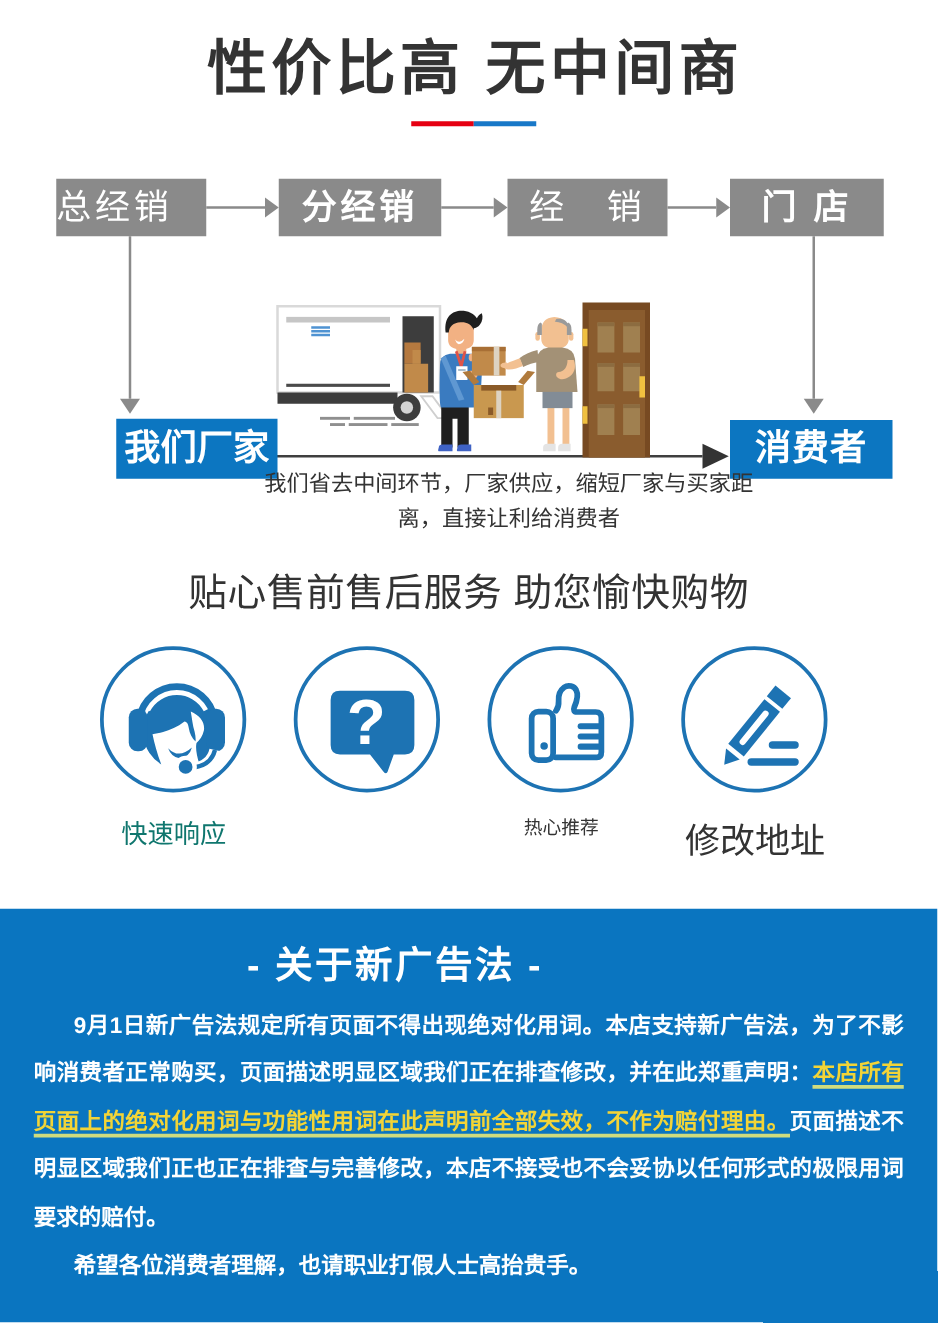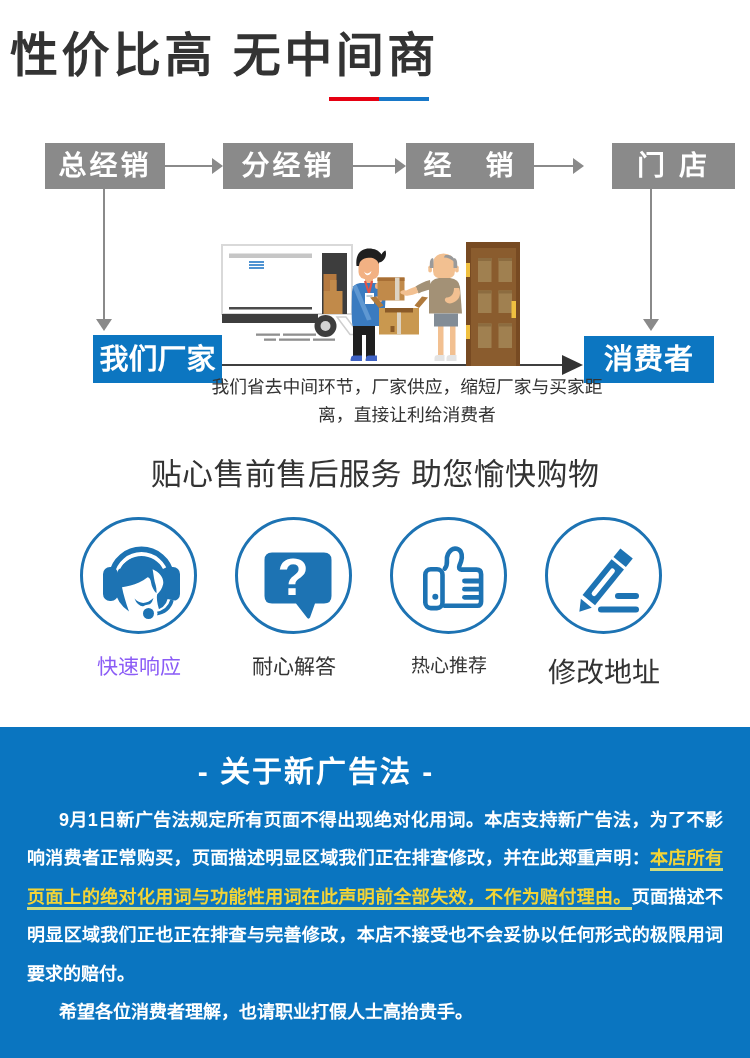--- a/index.html
+++ b/index.html
@@ -4,33 +4,33 @@
 <style>
   html,body{margin:0;padding:0;}
   body{width:750px;background:#fff;font-family:"Liberation Sans",sans-serif;}
   .page{position:relative;width:750px;height:1058px;overflow:hidden;background:#fff;}
   .abs{position:absolute;}
 </style>
 </head>
 <body>
 <div class="page">
 
-  <div class="abs" style="left:0;top:32px;width:750px;text-align:left;font-size:48px;font-weight:bold;color:#333;line-height:48px;white-space:nowrap;letter-spacing:3.5px;padding-left:10px;box-sizing:border-box;">性价比高 无中间商</div>
+  <div class="abs" style="left:0;top:32px;width:750px;text-align:center;font-size:48px;font-weight:bold;color:#333;line-height:48px;white-space:nowrap;letter-spacing:3.5px;padding-left:10px;box-sizing:border-box;">性价比高 无中间商</div>
 
   <div class="abs" style="left:329px;top:97px;width:50px;height:4px;background:#e60012;"></div>
 
   <div class="abs" style="left:379px;top:97px;width:50px;height:4px;background:#1878c8;"></div>
 
-  <div class="abs" style="left:45px;top:143px;width:120px;height:46px;background:#8a8a8a;color:#fff;font-size:28px;font-weight:bold;line-height:46px;text-align:center;letter-spacing:3px;">总经销</div>
+  <div class="abs" style="left:45px;top:143px;width:120px;height:46px;background:#8a8a8a;color:#fff;font-size:28px;font-weight:normal;line-height:46px;text-align:left;letter-spacing:3px;">总经销</div>
 
   <div class="abs" style="left:223px;top:143px;width:130px;height:46px;background:#8a8a8a;color:#fff;font-size:28px;font-weight:bold;line-height:46px;text-align:center;letter-spacing:3px;">分经销</div>
 
-  <div class="abs" style="left:406px;top:143px;width:128px;height:46px;background:#8a8a8a;color:#fff;font-size:28px;font-weight:bold;line-height:46px;text-align:center;letter-spacing:3px;">经　销</div>
-
-  <div class="abs" style="left:584px;top:143px;width:123px;height:46px;background:#8a8a8a;color:#fff;font-size:28px;font-weight:bold;line-height:46px;text-align:center;letter-spacing:3px;margin-left:28px;">门 店</div>
+  <div class="abs" style="left:406px;top:143px;width:128px;height:46px;background:#8a8a8a;color:#fff;font-size:28px;font-weight:normal;line-height:46px;text-align:center;letter-spacing:3px;">经　销</div>
+
+  <div class="abs" style="left:584px;top:143px;width:123px;height:46px;background:#8a8a8a;color:#fff;font-size:28px;font-weight:bold;line-height:46px;text-align:center;letter-spacing:3px;">门 店</div>
 
   <div class="abs" style="left:165px;top:165px;width:47px;height:2px;background:#8a8a8a;"></div>
 
   <div class="abs" style="left:212px;top:158px;width:0;height:0;border-left:11px solid #8a8a8a;border-top:8px solid transparent;border-bottom:8px solid transparent;"></div>
 
   <div class="abs" style="left:353px;top:165px;width:42px;height:2px;background:#8a8a8a;"></div>
 
   <div class="abs" style="left:395px;top:158px;width:0;height:0;border-left:11px solid #8a8a8a;border-top:8px solid transparent;border-bottom:8px solid transparent;"></div>
 
   <div class="abs" style="left:534px;top:165px;width:39px;height:2px;background:#8a8a8a;"></div>
@@ -249,25 +249,24 @@
     <g transform="translate(580,611) rotate(-51)">
       <path d="M-1,0 L10,-7 L10,7 Z" fill="#1d73b3"></path>
       <rect x="14" y="-8" width="46" height="16" fill="#1d73b3"></rect>
       <rect x="20" y="-2.5" width="34" height="5" rx="2.5" fill="#ffffff"></rect>
       <rect x="63" y="-8" width="11" height="16" fill="#1d73b3"></rect>
     </g>
     <line x1="618" y1="596" x2="636" y2="596" stroke="#1d73b3" stroke-width="6" stroke-linecap="round"></line>
     <line x1="601" y1="609.5" x2="636" y2="609.5" stroke="#1d73b3" stroke-width="6" stroke-linecap="round"></line>
   </svg>
 
-  <div class="abs" style="left:64px;top:650px;width:150px;text-align:center;font-size:21px;color:#8b5cf6;">快速响应</div>
-
-  <div class="abs" style="left:219px;top:650px;width:150px;text-align:center;font-size:21px;color:#333;">耐心解答</div>
-
-  <div class="abs" style="left:374px;top:650px;width:150px;text-align:center;font-size:19px;color:#333;">热心推荐</div>
+  <div class="abs" style="left:64px;top:650px;width:150px;text-align:center;font-size:21px;color:#0f766e;">快速响应</div>
+
+
+  <div class="abs" style="left:374px;top:650px;width:150px;text-align:center;font-size:15px;color:#333;">热心推荐</div>
 
   <div class="abs" style="left:529px;top:650px;width:150px;text-align:center;font-size:28px;color:#333;">修改地址</div>
 
   <div class="abs" style="left:0;top:727px;width:750px;height:331px;background:#0a75c0;"></div>
 
   <div class="abs" style="left:0;top:747px;width:632px;text-align:center;font-size:30px;font-weight:bold;color:#fff;letter-spacing:2px;">- 关于新广告法 -</div>
 
   <div class="abs" style="left:27px;top:801px;width:696px;font-size:18px;font-weight:bold;color:#fff;line-height:38.4px;text-align:justify;text-justify:inter-ideograph;">
     <span style="display:inline-block;width:32px;"></span>9月1日新广告法规定所有页面不得出现绝对化用词。本店支持新广告法，为了不影响消费者正常购买，页面描述明显区域我们正在排查修改，并在此郑重声明：<span style="color:#f2d437;border-bottom:3px solid #cfdc7e;">本店所有页面上的绝对化用词与功能性用词在此声明前全部失效，不作为赔付理由。</span>页面描述不明显区域我们正也正在排查与完善修改，本店不接受也不会妥协以任何形式的极限用词要求的赔付。<br>
     <span style="display:inline-block;width:32px;"></span>希望各位消费者理解，也请职业打假人士高抬贵手。

